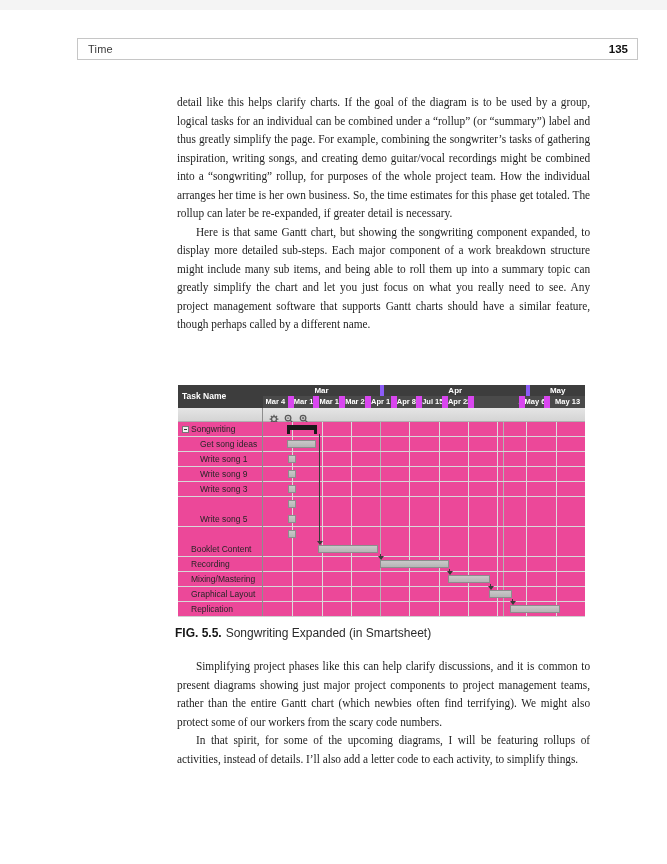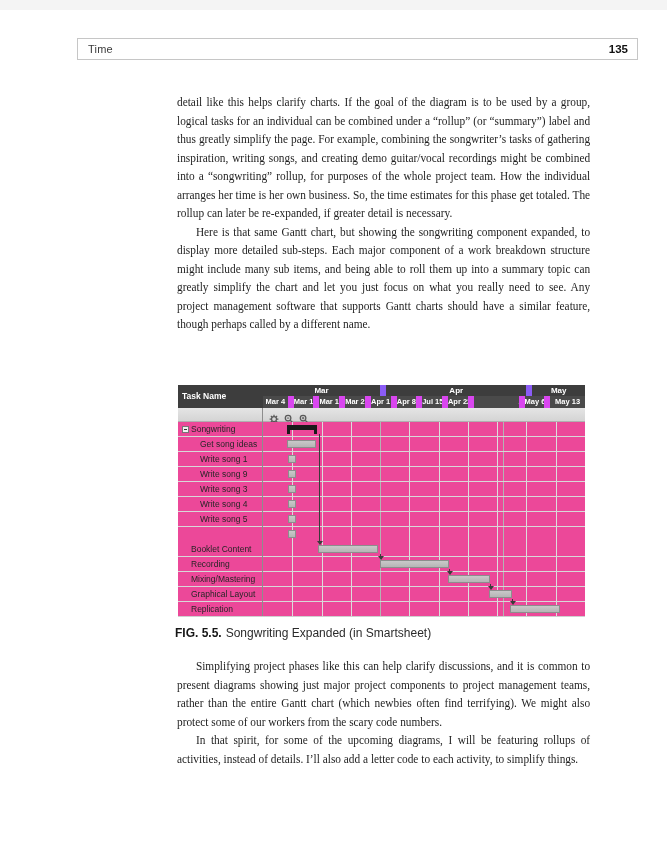--- a/index.html
+++ b/index.html
@@ -45,21 +45,21 @@
   .g-header{display:flex;height:23px;}
   .g-taskhead{
     width:85px;box-sizing:border-box;background:var(--c-header_bg,#3d3d3d);
     color:var(--c-header_text,#fff);font-size:8.5px;font-weight:bold;
     line-height:23px;padding-left:4px;
   }
   .g-thead{width:322px;}
   .g-months{display:flex;height:11px;background:var(--c-header_bg,#3d3d3d);}
   .g-month{
     box-sizing:border-box;color:#fff;font-size:8px;font-weight:bold;
-    text-align:center;line-height:11px;border-left:6px solid #8b5cf6;
+    text-align:center;line-height:11px;border-left:4px solid #8b5cf6;
   }
   .g-month:first-child{border-left:none;}
   .g-weeks{display:flex;height:12px;background:var(--c-week_bg,#4a4a4a);}
   .g-week{
     box-sizing:border-box;color:#fff;font-size:7.5px;font-weight:bold;
     text-align:center;line-height:12px;border-left:6px solid #d946ef;
     white-space:nowrap;overflow:hidden;
   }
   .g-week:first-child{border-left:none;}
   .g-toolbar{
@@ -200,23 +200,20 @@
       </div>
       <div class="g-bar" style="left: 110px; top: 33px; width: 8px;"></div>
       <div class="g-row" style="top: 45px;">
         <div class="g-cell" style="padding-left: 22px;"><span>Write song 9</span></div>
       </div>
       <div class="g-bar" style="left: 110px; top: 48px; width: 8px;"></div>
       <div class="g-row" style="top: 60px;">
         <div class="g-cell" style="padding-left: 22px;"><span>Write song 3</span></div>
       </div>
       <div class="g-bar" style="left: 110px; top: 63px; width: 8px;"></div>
-      <div class="g-row" style="top: 75px;">
-        <div class="g-cell" style="padding-left: 22px;"><span>Write song 4</span></div>
-      </div>
       <div class="g-bar" style="left: 110px; top: 78px; width: 8px;"></div>
       <div class="g-row" style="top: 90px;">
         <div class="g-cell" style="padding-left: 22px;"><span>Write song 5</span></div>
       </div>
       <div class="g-bar" style="left: 110px; top: 93px; width: 8px;"></div>
       <div class="g-bar" style="left: 110px; top: 108px; width: 8px;"></div>
       <div class="g-row" style="top: 120px;">
         <div class="g-cell" style="padding-left: 13px;"><span>Booklet Content</span></div>
       </div>
       <div class="g-bar" style="left: 140px; top: 123px; width: 60px;"></div>

